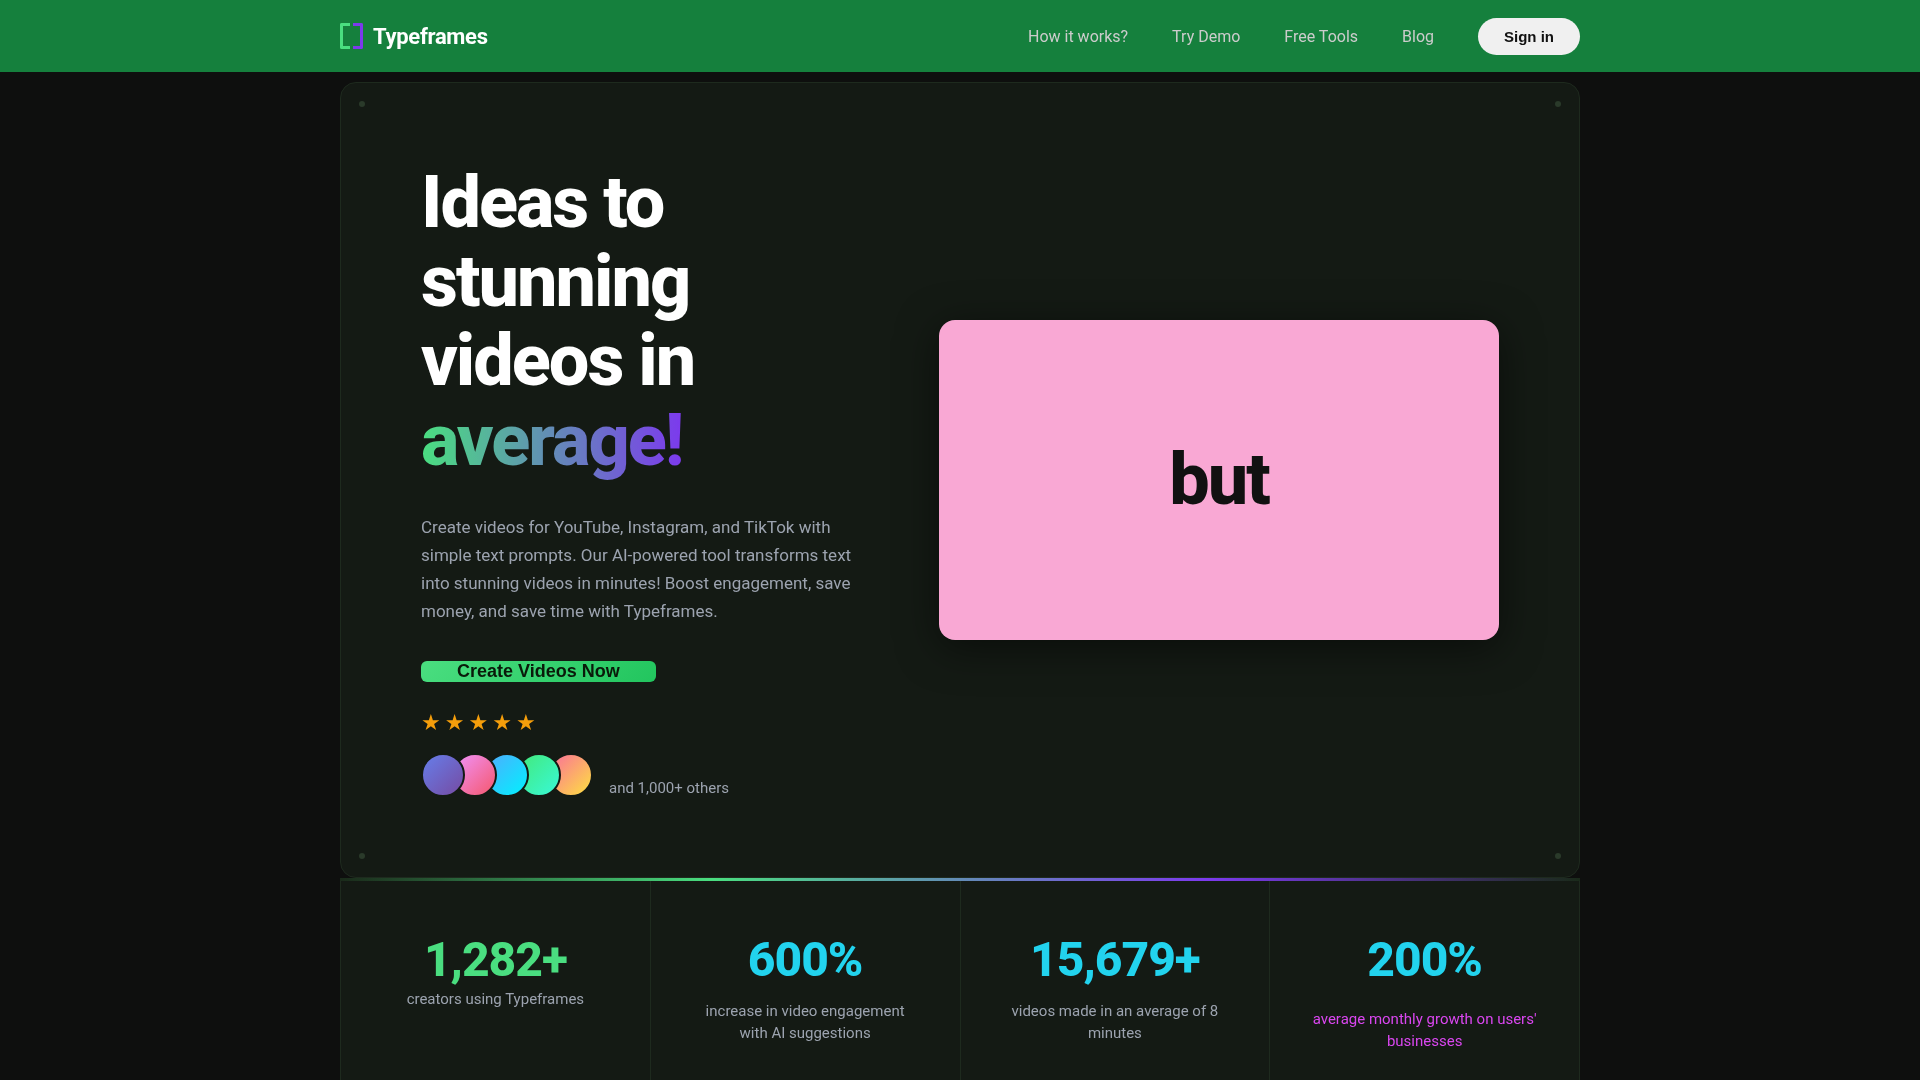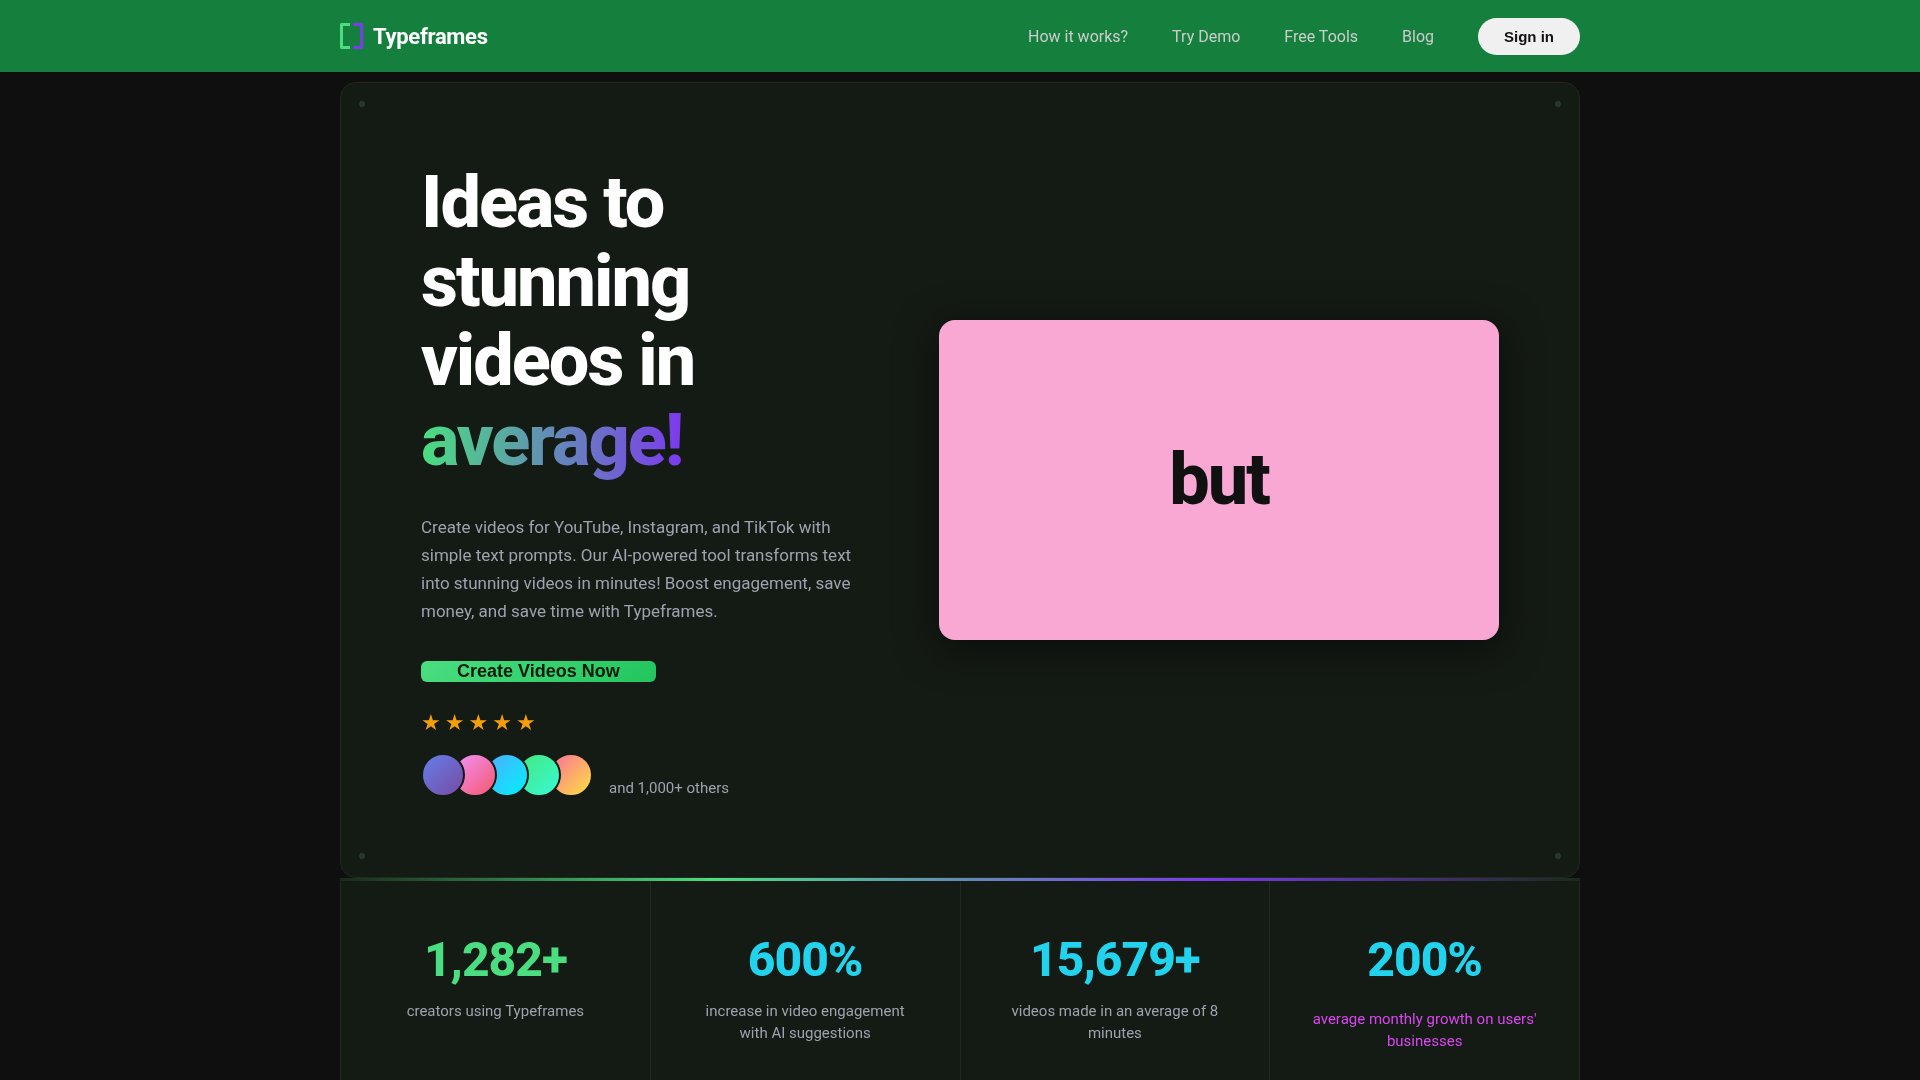--- a/index.html
+++ b/index.html
@@ -75,21 +75,21 @@
       <span style="font-size:72px;font-weight:800;color:#111111;letter-spacing:-2px;">but</span>
     </div>
   </div>
 </section>
 
 <div style="height:3px;background:linear-gradient(90deg,#1a2a1a 0%,#4ade80 30%,#7c3aed 70%,#1a2a1a 100%);margin:0 340px;"></div>
 
 <section style="margin:0 340px 0;background-color:#141a14;border:1px solid #1e2a1e;border-top:none;border-radius:0 0 16px 16px;display:flex;align-items:stretch;">
 
   <div style="flex:1;padding:50px 40px;text-align:center;border-right:1px solid #1e2a1e;">
-    <div style="font-size:48px;font-weight:800;color:#4ade80;margin-bottom:12px;letter-spacing:-1px;">1,282+</div>
+    <div style="font-size:48px;font-weight:800;color:#4ade80;letter-spacing:-1px;">1,282+</div>
     <div style="font-size:15px;color:#9ca3af;line-height:1.5;">creators using Typeframes</div>
   </div>
 
   <div style="flex:1;padding:50px 40px;text-align:center;border-right:1px solid #1e2a1e;">
     <div style="font-size:48px;font-weight:800;color:#22d3ee;margin-bottom:12px;letter-spacing:-1px;">600%</div>
     <div style="font-size:15px;color:#9ca3af;line-height:1.5;">increase in video engagement with AI suggestions</div>
   </div>
 
   <div style="flex:1;padding:50px 40px;text-align:center;border-right:1px solid #1e2a1e;">
     <div style="font-size:48px;font-weight:800;color:#22d3ee;margin-bottom:12px;letter-spacing:-1px;">15,679+</div>

